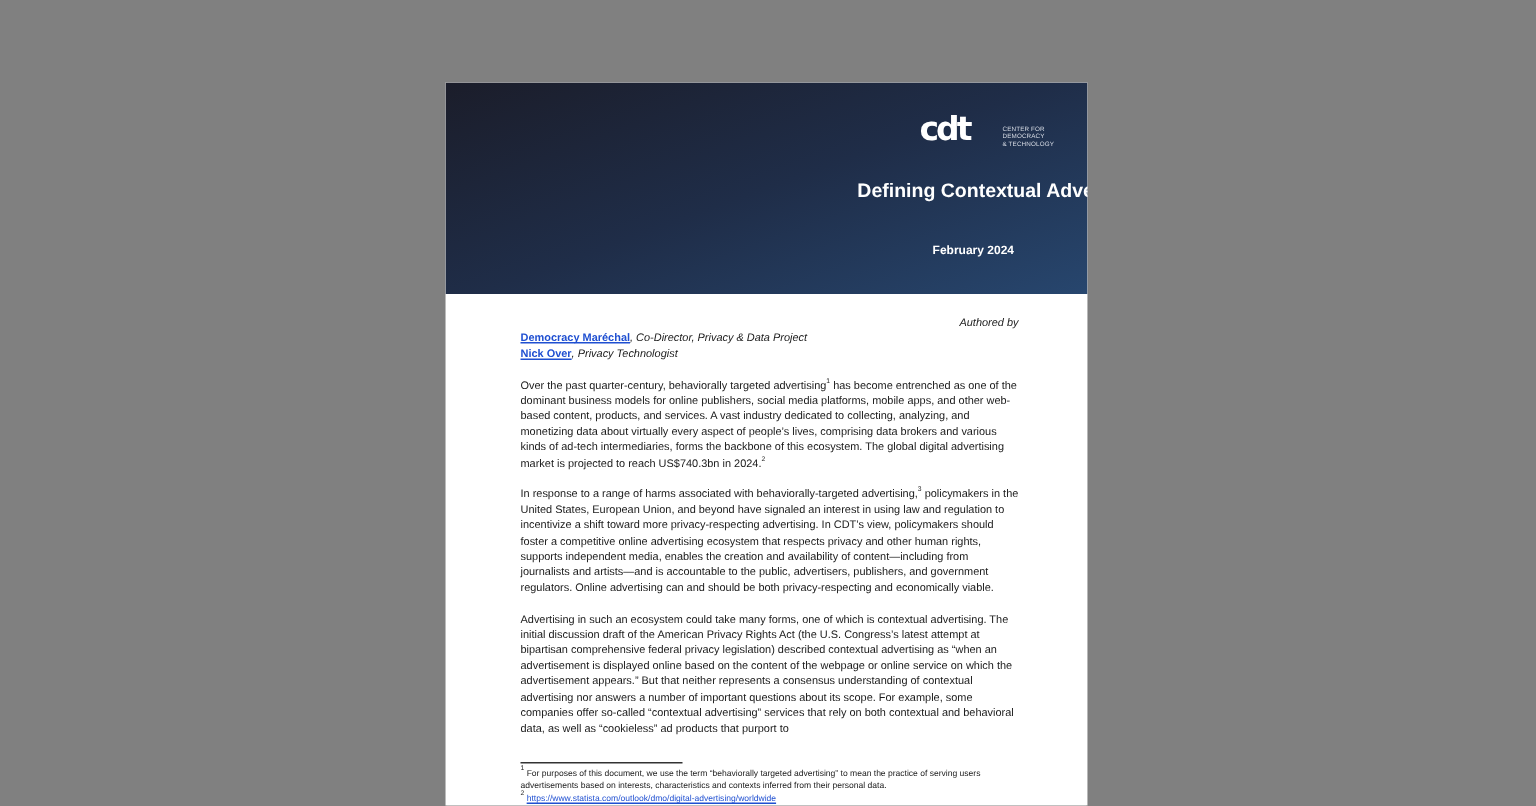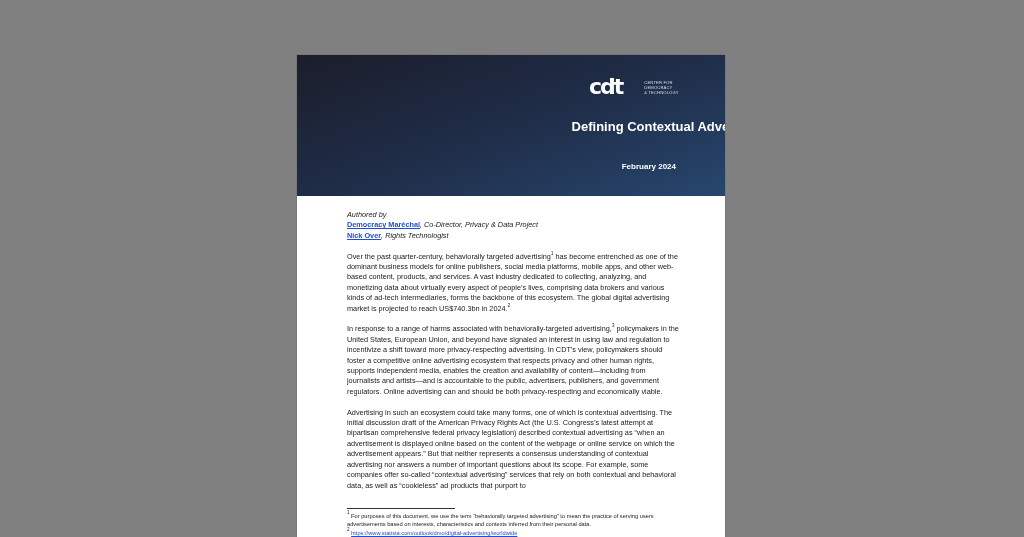--- a/index.html
+++ b/index.html
@@ -13,22 +13,22 @@
     position:absolute; left:297px; top:55px; width:428px; height:490px;
     background:#ffffff;
     box-shadow:0 0 1px rgba(0,0,0,0.4);
     overflow:hidden;
   }
   .header {
     position:absolute; left:0; top:0; width:428px; height:141px;
     background:linear-gradient(160deg, #1b1d2a 0%, #1f2d48 50%, #27466e 100%);
   }
   .logo {
-    position:absolute; left:292px; top:21px; height:22px;
-    display:flex; align-items:center;gap:19px;
+    position:absolute; left:316px; top:21px; height:22px;
+    display:flex; align-items:flex-end;gap:19px;
   }
   .logo-mark {
     font-family:"DejaVu Sans", sans-serif; font-weight:bold;
     color:#ffffff; font-size:22px; letter-spacing:-2px; line-height:22px;
   }
   .logo-text {
     margin-left:3px; color:#d8dde6; font-size:4.2px; line-height:5px;
     letter-spacing:0.1px; text-transform:uppercase;
   }
   .doc-title {
@@ -37,21 +37,21 @@
     font-family:"Liberation Sans", sans-serif;
   }
   .doc-date {
     position:absolute; right:49px; top:107px;
     color:#ffffff; font-weight:bold; font-size:8px;
   }
   .body {
     position:absolute; left:50px; top:155px; width:332px;
     color:#1a1a1a; font-size:7.3px; line-height:10.4px;
   }
-  .authored { font-style:italic; }
+  .authored { font-style:italic;text-align:right; }
   .author-line { font-style:italic; }
   .author-link { color:#1f4fd1; text-decoration:underline; font-style:normal; font-weight:bold; }
   p { margin:0 0 10.4px 0; }
   sup { font-size:4.5px; line-height:0; vertical-align:4px; }
   .fn-rule {
     position:absolute; left:50px; top:453px; width:108px; height:0;
     border-top:0.8px solid #333;
   }
   .footnotes {
     position:absolute; left:50px; top:457px; width:340px;
@@ -75,21 +75,21 @@
     <div class="doc-title">Defining Contextual Advertising</div>
     <div class="doc-date">February 2024</div>
   </div>
 
   <div class="body">
     <div class="authored">Authored by</div>
     <div class="author-line">
       <a class="author-link">Democracy Maréchal</a><span>, Co-Director, Privacy &amp; Data Project</span>
     </div>
     <div class="author-line" style="margin-bottom:10.4px;">
-      <a class="author-link">Nick Over</a><span>, Rights Technologist</span>
+      <a class="author-link">Nick Over</a><span>, Privacy Technologist</span>
     </div>
 
     <p><span>Over the past quarter-century, behaviorally targeted advertising</span><sup>1</sup><span> has become entrenched as one of the dominant business models for online publishers, social media platforms, mobile apps, and other web-based content, products, and services. A vast industry dedicated to collecting, analyzing, and monetizing data about virtually every aspect of people’s lives, comprising data brokers and various kinds of ad-tech intermediaries, forms the backbone of this ecosystem. The global digital advertising market is projected to reach US$740.3bn in 2024.</span><sup>2</sup></p>
 
     <p><span>In response to a range of harms associated with behaviorally-targeted advertising,</span><sup>3</sup><span> policymakers in the United States, European Union, and beyond have signaled an interest in using law and regulation to incentivize a shift toward more privacy-respecting advertising. In CDT’s view, policymakers should foster a competitive online advertising ecosystem that respects privacy and other human rights, supports independent media, enables the creation and availability of content—including from journalists and artists—and is accountable to the public, advertisers, publishers, and government regulators. Online advertising can and should be both privacy-respecting and economically viable.</span></p>
 
     <p><span>Advertising in such an ecosystem could take many forms, one of which is contextual advertising. The initial discussion draft of the American Privacy Rights Act (the U.S. Congress’s latest attempt at bipartisan comprehensive federal privacy legislation) described contextual advertising as “when an advertisement is displayed online based on the content of the webpage or online service on which the advertisement appears.” But that neither represents a consensus understanding of contextual advertising nor answers a number of important questions about its scope. For example, some companies offer so-called “contextual advertising” services that rely on both contextual and behavioral data, as well as “cookieless” ad products that purport to</span></p>
   </div>
 
   <div class="fn-rule"></div>

